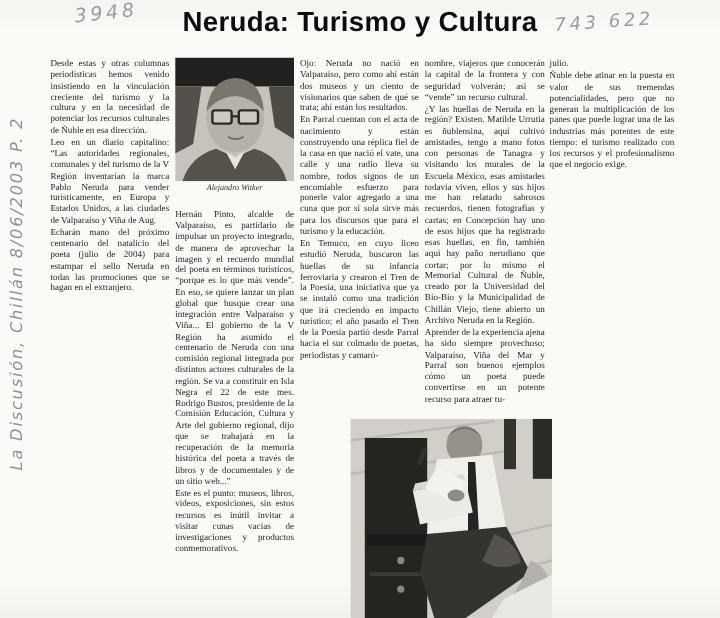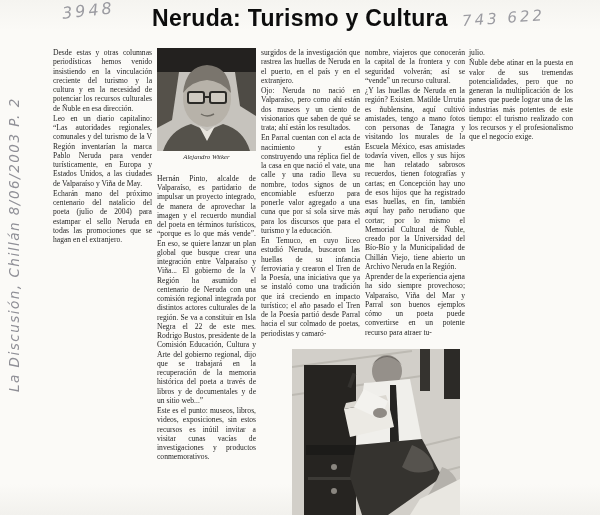--- a/index.html
+++ b/index.html
@@ -15,21 +15,21 @@
   }
   .hand{font-family:"DejaVu Sans",sans-serif;font-style:italic;color:#9b9ba1;}
   .hand-tl{position:absolute;left:62px;top:1px;font-size:16px;letter-spacing:3px;transform:rotate(-6deg);}
   .hand-tr{position:absolute;left:462px;top:9px;font-size:15px;letter-spacing:3px;transform:rotate(-4deg);}
   .hand-margin{
     position:absolute;left:6px;top:392px;transform:rotate(-90deg);transform-origin:0 0;
     font-size:13.5px;letter-spacing:1.5px;white-space:nowrap;color:#8f8f96;
   }
   .col{
     position:absolute;top:48px;width:99px;
-    font-size:7.6px;line-height:9.25px;text-align:justify;color:#1f1f1f;margin-left:11px;
+    font-size:7.6px;line-height:9.25px;text-align:justify;color:#1f1f1f;
   }
   .col p{margin:0 0 1px 0;}
   .photo1{width:99px;margin:0 0 2px 0;}
   .photo1 svg{display:block;width:99px;height:103px;}
   .caption{
     text-align:center;font-style:italic;font-size:6.8px;line-height:1.3;
     color:#2c2c2c;margin:2px 0 12px 0;
   }
   .photo2{position:absolute;left:292px;top:349px;width:168px;height:166px;}
   .photo2 svg{display:block;width:168px;height:166px;}
@@ -40,21 +40,21 @@
 <div class="clip">
 
   <div class="hand hand-tl">3948</div>
   <div class="hand hand-tr">743 622</div>
   <div class="hand hand-margin">La Discusión, Chillán  8/06/2003   P. 2</div>
 
   <h1 class="title">Neruda: Turismo y Cultura</h1>
 
   <div class="col" style="left:42px">
     <p>Desde estas y otras columnas periodísticas hemos venido insistiendo en la vinculación creciente del turismo y la cultura y en la necesidad de potenciar los recursos culturales de Ñuble en esa dirección.</p>
-    <p>Leo en un diario capitalino: “Las autoridades regionales, comunales y del turismo de la V Región inventarían la marca Pablo Neruda para vender turísticamente, en Europa y Estados Unidos, a las ciudades de Valparaíso y Viña de May.</p>
+    <p>Leo en un diario capitalino: “Las autoridades regionales, comunales y del turismo de la V Región inventarían la marca Pablo Neruda para vender turísticamente, en Europa y Estados Unidos, a las ciudades de Valparaíso y Viña de Aug.</p>
     <p>Echarán mano del próximo centenario del natalicio del poeta (julio de 2004) para estampar el sello Neruda en todas las promociones que se hagan en el extranjero.</p>
   </div>
 
   <div class="col" style="left:146px">
     <div class="photo1">
       <svg viewBox="0 0 99 103" xmlns="http://www.w3.org/2000/svg" aria-hidden="true">
         <rect width="99" height="103" fill="#c6c3bd"></rect>
         <rect x="0" y="0" width="99" height="24" fill="#23211f"></rect>
         <path d="M0,24 L22,24 L15,72 L0,80 Z" fill="#55514a"></path>
         <path d="M78,24 L99,24 L99,68 L83,58 Z" fill="#4e4b45"></path>
@@ -68,21 +68,20 @@
         <path d="M42,78 L50,93 L58,78 L50,83 Z" fill="#e8e5de"></path>
       </svg>
     </div>
     <div class="caption">Alejandro Witker</div>
     <p>Hernán Pinto, alcalde de Valparaíso, es partidario de impulsar un proyecto integrado, de manera de aprovechar la imagen y el recuerdo mundial del poeta en términos turísticos, “porque es lo que más vende”. En eso, se quiere lanzar un plan global que busque crear una integración entre Valparaíso y Viña... El gobierno de la V Región ha asumido el centenario de Neruda con una comisión regional integrada por distintos actores culturales de la región. Se va a constituir en Isla Negra el 22 de este mes. Rodrigo Bustos, presidente de la Comisión Educación, Cultura y Arte del gobierno regional, dijo que se trabajará en la recuperación de la memoria histórica del poeta a través de libros y de documentales y de un sitio web...”</p>
     <p>Este es el punto: museos, libros, videos, exposiciones, sin estos recursos es inútil invitar a visitar cunas vacías de investigaciones y productos conmemorativos.</p>
 
   </div>
 
   <div class="col" style="left:250px">
-    <p>surgidos de la investigación que rastrea las huellas de Neruda en el puerto, en el país y en el extranjero.</p>
     <p>Ojo: Neruda no nació en Valparaíso, pero como ahí están dos museos y un ciento de visionarios que saben de qué se trata; ahí están los resultados.</p>
     <p>En Parral cuentan con el acta de nacimiento y están construyendo una réplica fiel de la casa en que nació el vate, una calle y una radio lleva su nombre, todos signos de un encomiable esfuerzo para ponerle valor agregado a una cuna que por sí sola sirve más para los discursos que para el turismo y la educación.</p>
     <p>En Temuco, en cuyo liceo estudió Neruda, buscaron las huellas de su infancia ferroviaria y crearon el Tren de la Poesía, una iniciativa que ya se instaló como una tradición que irá creciendo en impacto turístico; el año pasado el Tren de la Poesía partió desde Parral hacia el sur colmado de poetas, periodistas y camaró-</p>
   </div>
 
   <div class="col" style="left:354px;width:100px">
     <p>nombre, viajeros que conocerán la capital de la frontera y con seguridad volverán; así se “vende” un recurso cultural.</p>
     <p>¿Y las huellas de Neruda en la región? Existen. Matilde Urrutia es ñublensina, aquí cultivó amistades, tengo a mano fotos con personas de Tanagra y visitando los murales de la Escuela México, esas amistades todavía viven, ellos y sus hijos me han relatado sabrosos recuerdos, tienen fotografías y cartas; en Concepción hay uno de esos hijos que ha registrado esas huellas, en fin, también aquí hay paño nerudiano que cortar; por lo mismo el Memorial Cultural de Ñuble, creado por la Universidad del Bío-Bío y la Municipalidad de Chillán Viejo, tiene abierto un Archivo Neruda en la Región.</p>
     <p>Aprender de la experiencia ajena ha sido siempre provechoso; Valparaíso, Viña del Mar y Parral son buenos ejemplos cómo un poeta puede convertirse en un potente recurso para atraer tu-</p>
   </div>

